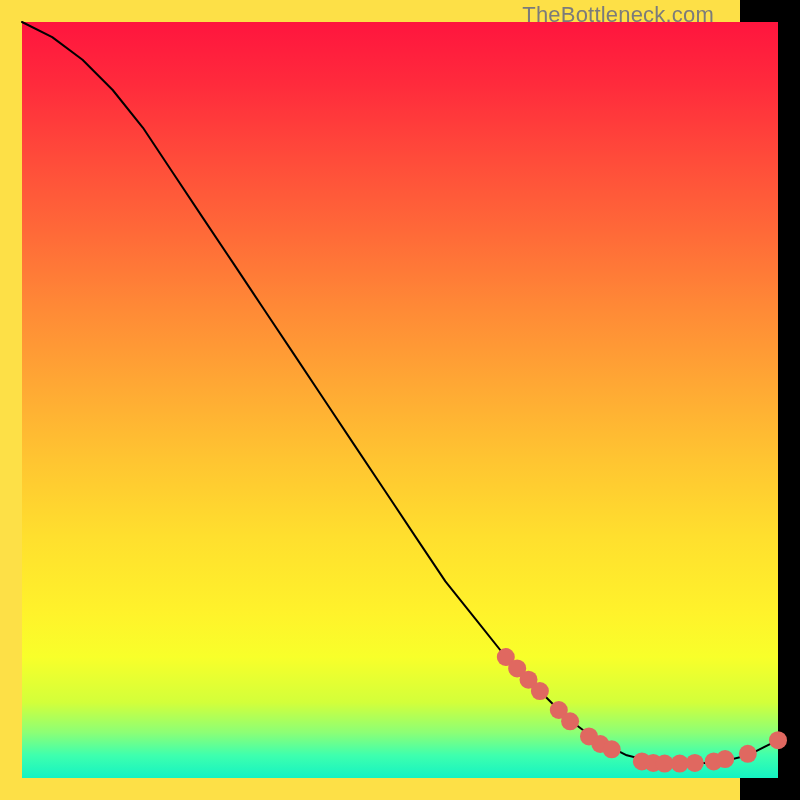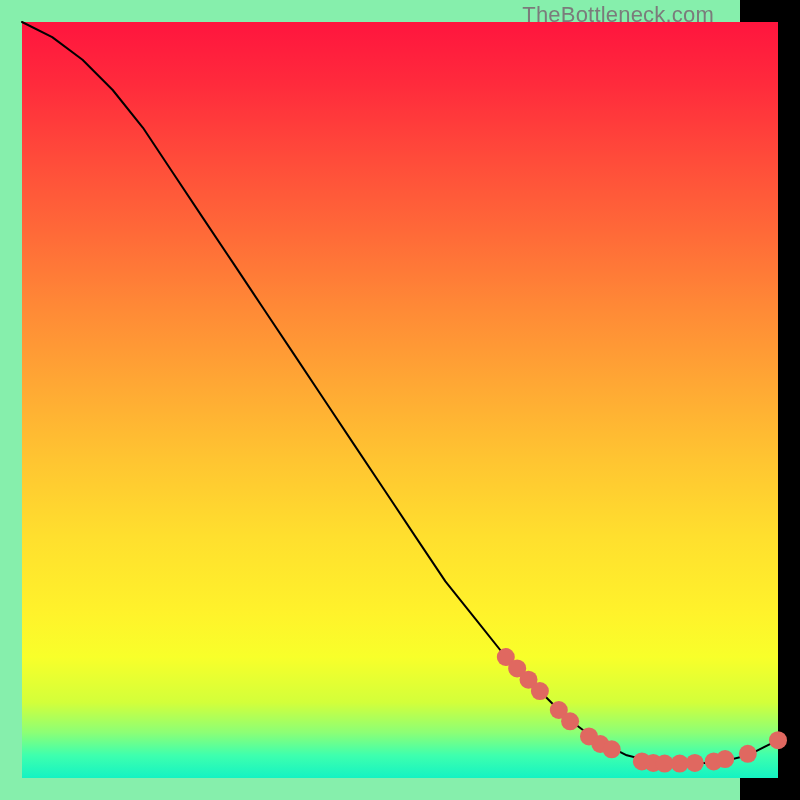--- a/index.html
+++ b/index.html
@@ -1,21 +1,21 @@
 <!DOCTYPE html>
 <html><head>
 <meta charset="utf-8">
 <style>
   * { margin: 0; padding: 0; box-sizing: border-box; }
   html, body { width: 800px; height: 800px; background: #000; overflow: hidden; }
   .frame {
     position: relative;
     width: 740px;
     height: 800px;
-    background: #86efac;
+    background: #fde047;
   }
   .plot {
     position: absolute;
     left: 22px;
     top: 22px;
     width: 756px;
     height: 756px;
     background: linear-gradient(to bottom,
       #ff153e 0%,
       #ff2a3c 8%,

